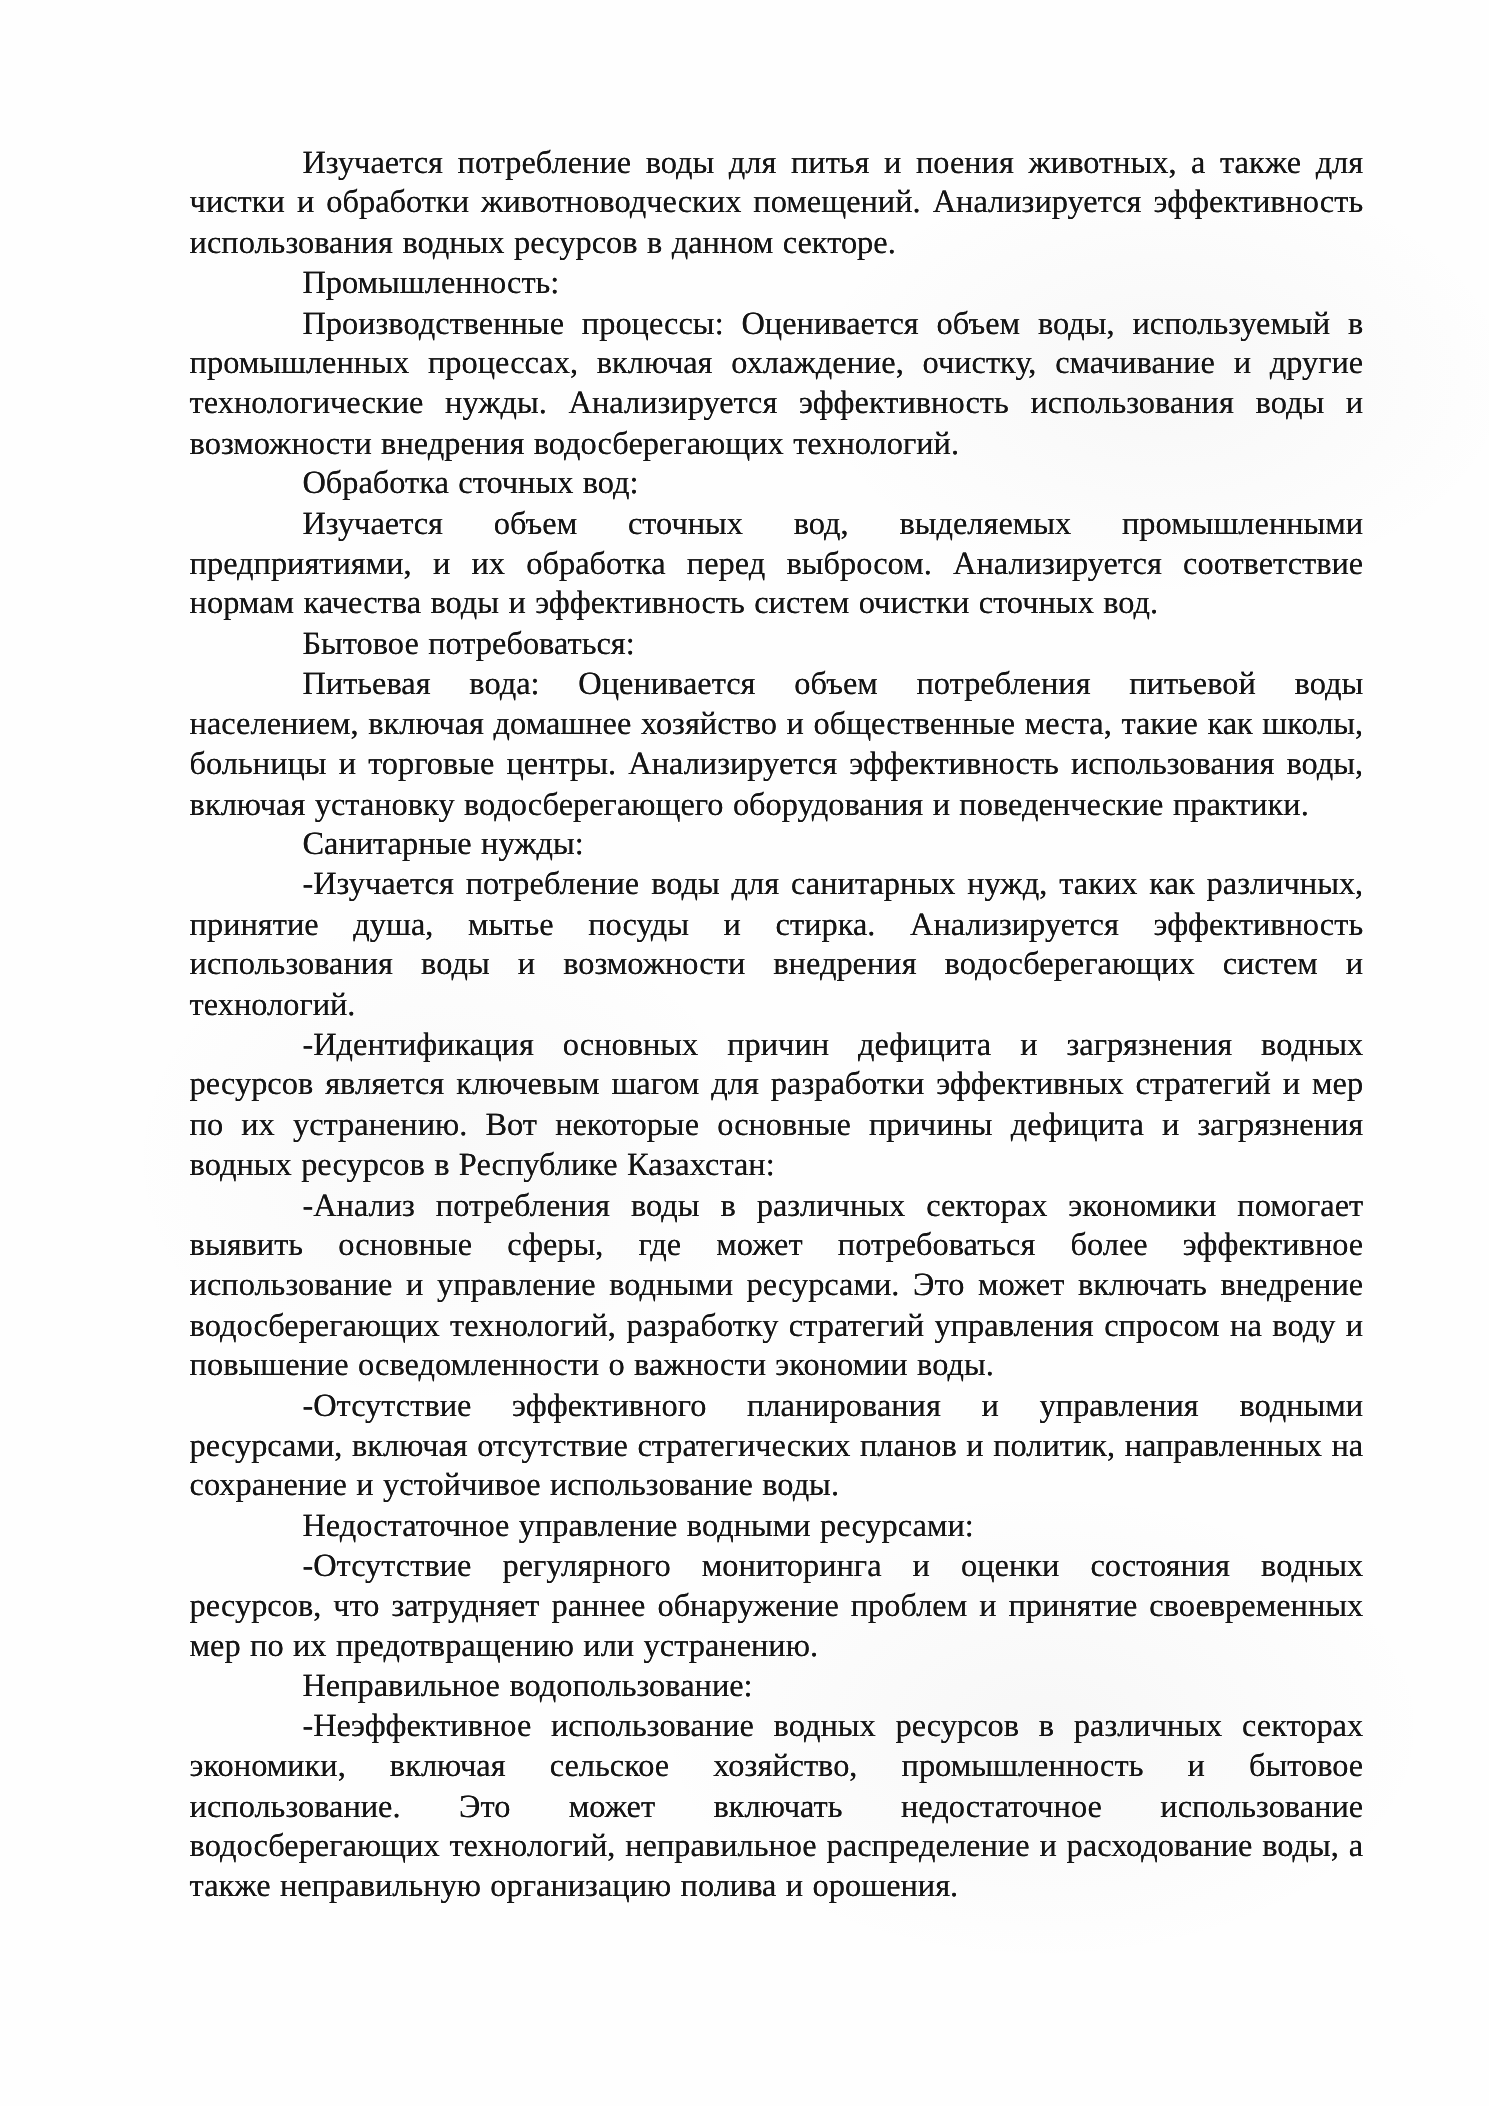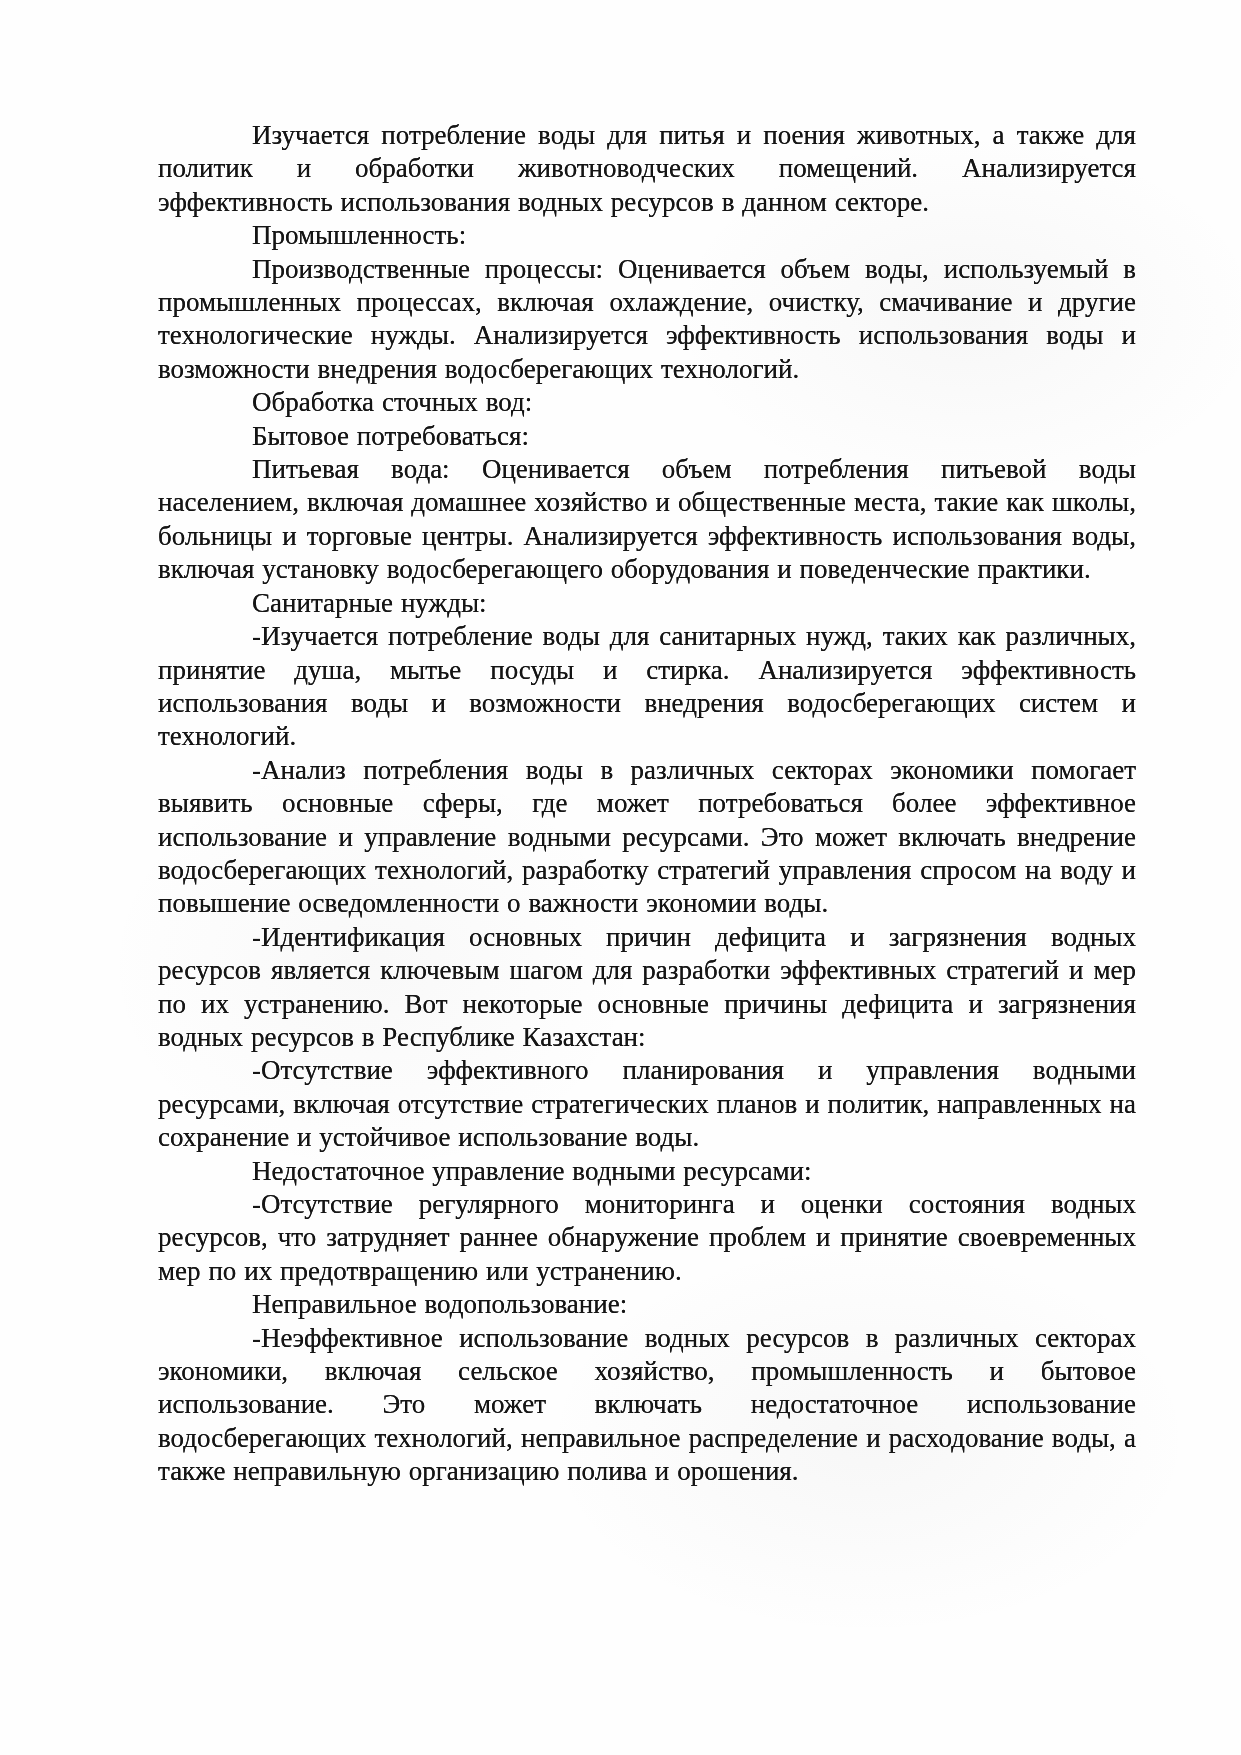--- a/index.html
+++ b/index.html
@@ -42,29 +42,30 @@
     
     text-shadow: 0 0 0.55px rgba(10,10,10,0.9);
     word-spacing: 0.04em;
   }
 </style>
 </head>
 <body>
 
 <div class="page">
   <div class="content">
-      <p class="para">Изучается потребление воды для питья и поения животных, а также для политик и обработки животноводческих помещений. Анализируется эффективность использования водных ресурсов в данном секторе.</p>
+      <p class="para">Изучается потребление воды для питья и поения животных, а также для чистки и обработки животноводческих помещений. Анализируется эффективность использования водных ресурсов в данном секторе.</p>
       <p class="para">Промышленность:</p>
       <p class="para">Производственные процессы: Оценивается объем воды, используемый в промышленных процессах, включая охлаждение, очистку, смачивание и другие технологические нужды. Анализируется эффективность использования воды и возможности внедрения водосберегающих технологий.</p>
       <p class="para">Обработка сточных вод:</p>
+      <p class="para">Изучается объем сточных вод, выделяемых промышленными предприятиями, и их обработка перед выбросом. Анализируется соответствие нормам качества воды и эффективность систем очистки сточных вод.</p>
       <p class="para">Бытовое потребоваться:</p>
       <p class="para">Питьевая вода: Оценивается объем потребления питьевой воды населением, включая домашнее хозяйство и общественные места, такие как школы, больницы и торговые центры. Анализируется эффективность использования воды, включая установку водосберегающего оборудования и поведенческие практики.</p>
       <p class="para">Санитарные нужды:</p>
       <p class="para">-Изучается потребление воды для санитарных нужд, таких как различных, принятие душа, мытье посуды и стирка. Анализируется эффективность использования воды и возможности внедрения водосберегающих систем и технологий.</p>
+      <p class="para">-Идентификация основных причин дефицита и загрязнения водных ресурсов является ключевым шагом для разработки эффективных стратегий и мер по их устранению. Вот некоторые основные причины дефицита и загрязнения водных ресурсов в Республике Казахстан:</p>
       <p class="para">-Анализ потребления воды в различных секторах экономики помогает выявить основные сферы, где может потребоваться более эффективное использование и управление водными ресурсами. Это может включать внедрение водосберегающих технологий, разработку стратегий управления спросом на воду и повышение осведомленности о важности экономии воды.</p>
-      <p class="para">-Идентификация основных причин дефицита и загрязнения водных ресурсов является ключевым шагом для разработки эффективных стратегий и мер по их устранению. Вот некоторые основные причины дефицита и загрязнения водных ресурсов в Республике Казахстан:</p>
       <p class="para">-Отсутствие эффективного планирования и управления водными ресурсами, включая отсутствие стратегических планов и политик, направленных на сохранение и устойчивое использование воды.</p>
       <p class="para">Недостаточное управление водными ресурсами:</p>
       <p class="para">-Отсутствие регулярного мониторинга и оценки состояния водных ресурсов, что затрудняет раннее обнаружение проблем и принятие своевременных мер по их предотвращению или устранению.</p>
       <p class="para">Неправильное водопользование:</p>
       <p class="para">-Неэффективное использование водных ресурсов в различных секторах экономики, включая сельское хозяйство, промышленность и бытовое использование. Это может включать недостаточное использование водосберегающих технологий, неправильное распределение и расходование воды, а также неправильную организацию полива и орошения.</p>
     </div>
 </div>
 
 </body></html>

